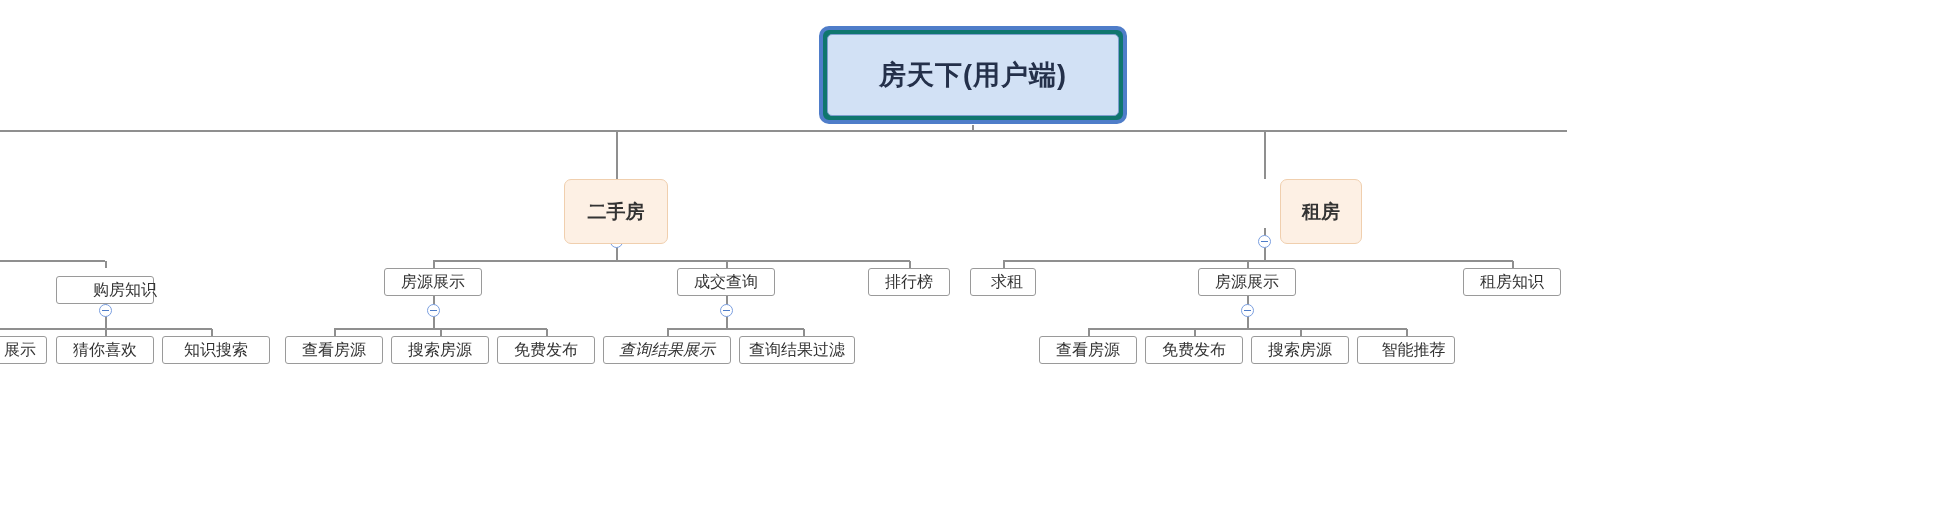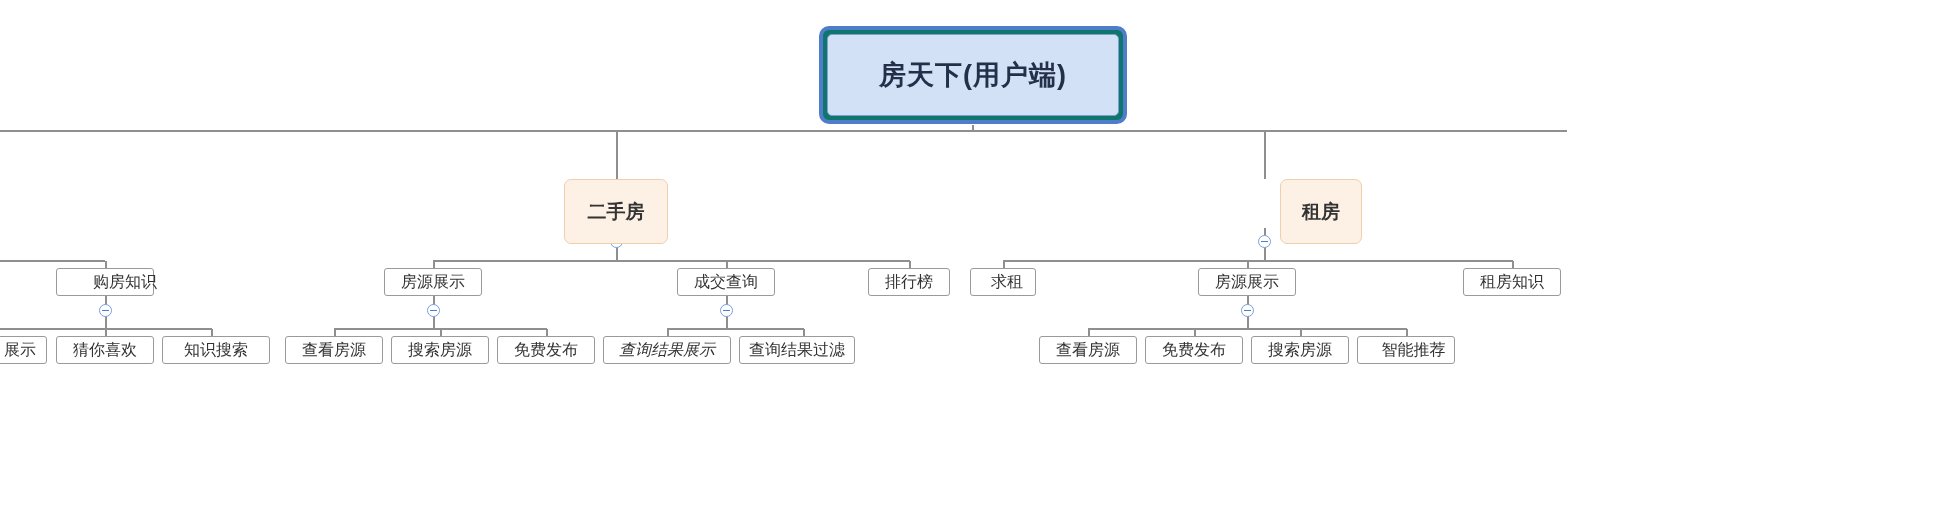--- a/index.html
+++ b/index.html
@@ -146,21 +146,21 @@
   <div class="collapse" style="left:720px;top:304px;"></div>
   <div class="collapse" style="left:1241px;top:304px;"></div>
 
   <div class="root-ring" style="left:819px;top:26px;width:308px;height:98px;">
     <div class="root-inner">房天下(用户端)</div>
   </div>
 
   <div class="node branch" style="left:564px;top:179px;width:104px;">二手房</div>
   <div class="node branch" style="left:1280px;top:179px;width:82px;">租房</div>
 
-  <div class="node leaf" style="left:56px;top:268px;width:98px;padding-left:40px;">购房知识</div>
+  <div class="node leaf" style="left:56px;top:276px;width:98px;padding-left:40px;">购房知识</div>
   <div class="node leaf" style="left:384px;top:268px;width:98px;">房源展示</div>
   <div class="node leaf" style="left:677px;top:268px;width:98px;">成交查询</div>
   <div class="node leaf" style="left:868px;top:268px;width:82px;">排行榜</div>
   <div class="node leaf" style="left:970px;top:268px;width:66px;padding-left:8px;">求租</div>
   <div class="node leaf" style="left:1198px;top:268px;width:98px;">房源展示</div>
   <div class="node leaf" style="left:1463px;top:268px;width:98px;">租房知识</div>
 
   <div class="node leaf cut" style="left:-51px;top:336px;width:98px;">展示</div>
   <div class="node leaf" style="left:56px;top:336px;width:98px;">猜你喜欢</div>
   <div class="node leaf" style="left:162px;top:336px;width:108px;">知识搜索</div>

